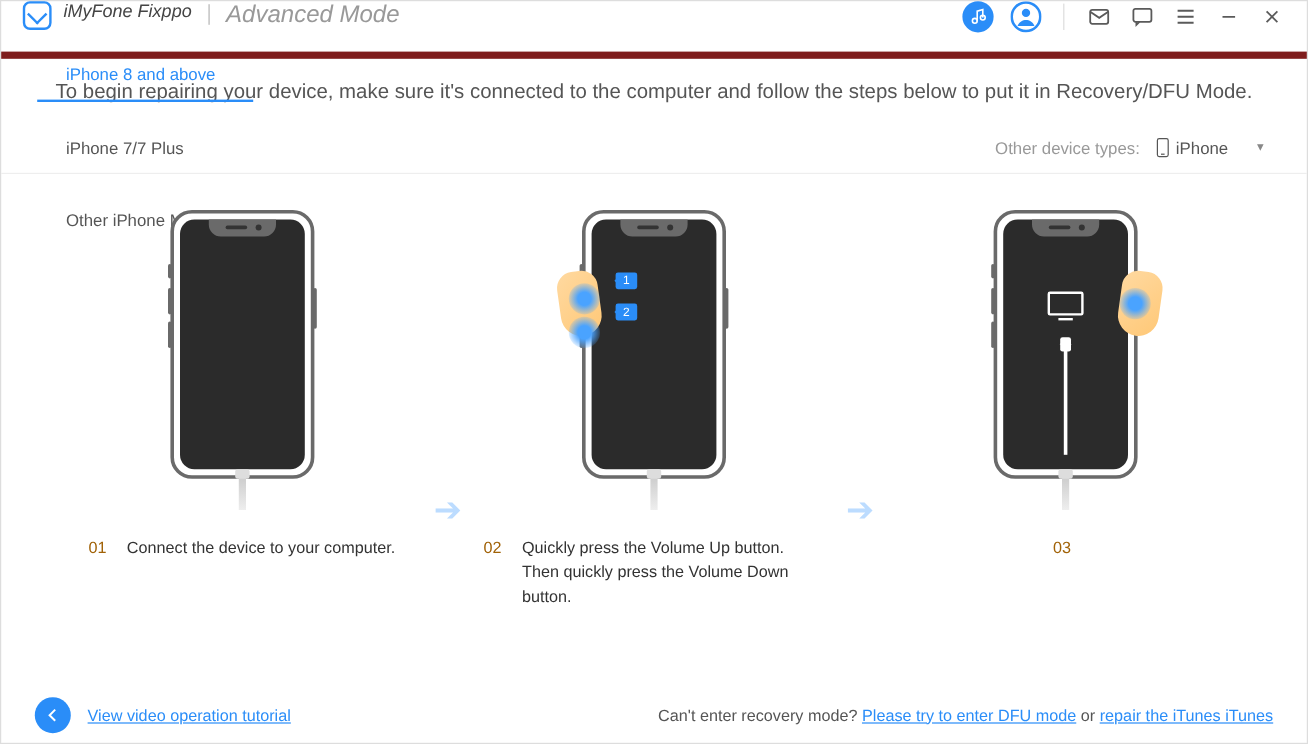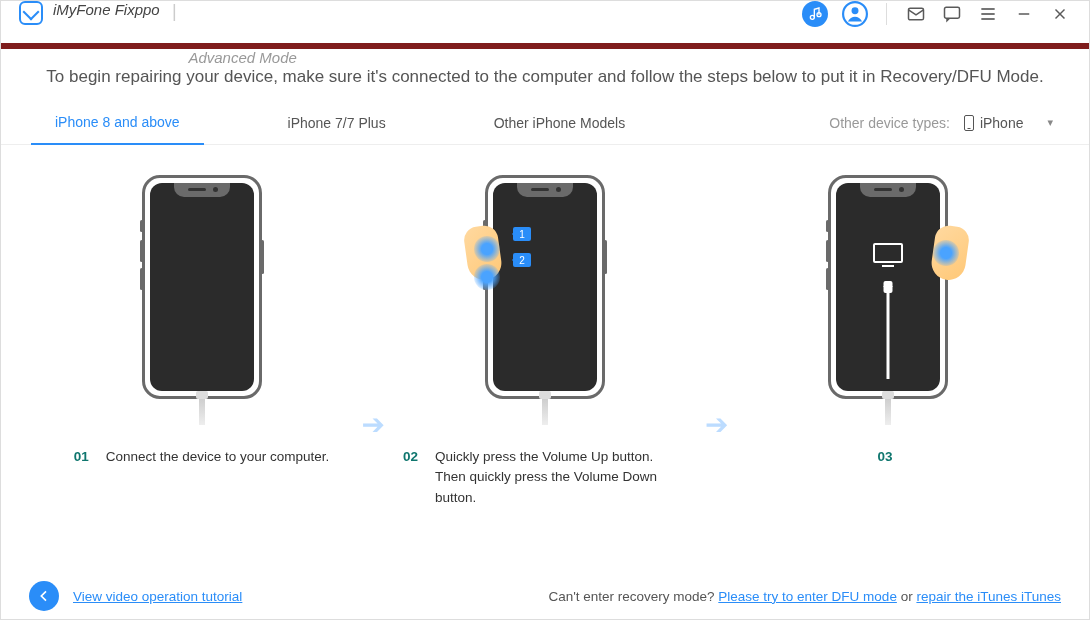--- a/index.html
+++ b/index.html
@@ -38,21 +38,21 @@
   .app-logo::after {
     content: "";
     width: 10px; height: 10px;
     border: 2px solid #2a8df8;
     border-top: none; border-left: none;
     transform: rotate(45deg);
     position: absolute; top: 3px;
   }
   .app-title { font-size: 15px; color: #444; font-weight: 500; }
   .title-divider { color: #ccc; margin: 0 12px; font-size: 18px; }
-  .app-mode { font-size: 15px; color: #999; margin-top: 48px; }
+  .app-mode { font-size: 20px; color: #999; }
   .titlebar-right { margin-left: auto; display: flex; align-items: center; gap: 14px; }
   .tb-icon { width: 22px; height: 22px; display:flex; align-items:center; justify-content:center; cursor:pointer; color:#5a5a5a; }
   .tb-sep { width: 1px; height: 22px; background: #ddd; margin: 0 4px; }
   .circle-icon { width: 26px; height: 26px; border-radius: 50%; display:flex; align-items:center; justify-content:center; }
   .circle-blue { background: #2a8df8; color:#fff; }
   
   .instruction {
     text-align: center;
     color: #555;
     font-size: 17px;
@@ -60,21 +60,21 @@
   }
   
   .tabs-row {
     display: flex;
     align-items: center;
     border-bottom: 1px solid #eee;
     padding: 0 30px;
     height: 44px;
     position: relative;
   }
-  .tabs { display:flex; gap:0; }
+  .tabs { display:flex; gap:16px;flex-direction:column; }
   .tab {
     padding: 0 24px;
     font-size: 14px;
     color: #555;
     height: 44px;
     display:flex; align-items:center;
     cursor: pointer;
     margin-right: 60px;
   }
   .tab.active { color: #2a8df8; border-bottom: 2px solid #2a8df8; }
@@ -168,21 +168,21 @@
   }
   .cable-line::before{content:"";position:absolute;top:-10px;left:-3px;width:9px;height:12px;background:#fff;border-radius:2px;}
   .arrow-between {
     align-self:center; margin-top:100px;
     color:#bcdcff; font-size:28px;
   }
   .step-caption {
     display:flex; gap:10px; margin-top:22px; padding: 0 8px;
     font-size:13.5px; color:#333; line-height:1.5;
   }
-  .step-num { color:#0f766e; font-weight:700; min-width:22px; }
+  .step-num { color:#a16207; font-weight:400; min-width:22px; }
   
   .footer {
     height: 46px;
     display:flex; align-items:center;
     padding: 0 28px;
     font-size: 13.5px;
     color:#555;
   }
   .back-btn {
     width:30px;height:30px;border-radius:50%;background:#2a8df8;

